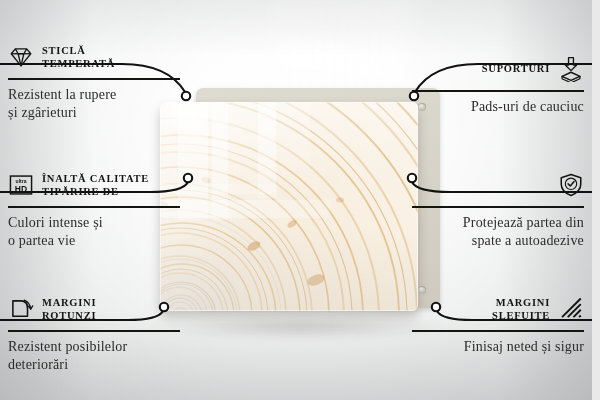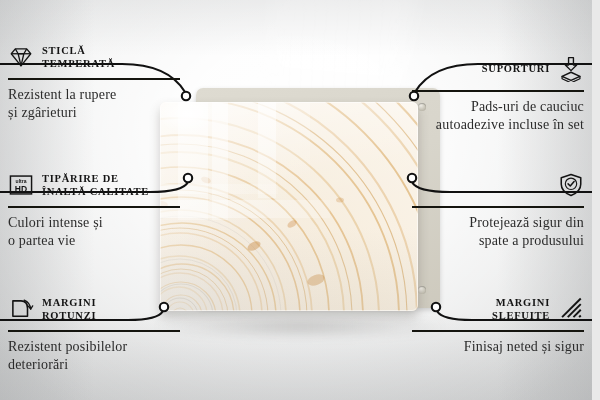--- a/index.html
+++ b/index.html
@@ -208,22 +208,22 @@
   </div>
 
   <div class="feat left" style="top:168px;">
     <div class="feat-head">
       <svg class="ico" viewBox="0 0 32 32">
         <rect x="3" y="5" width="26" height="22" fill="none" stroke="#141414" stroke-width="1.8"></rect>
         <text x="16" y="14" font-family="Liberation Sans, sans-serif" font-size="6.2" font-weight="bold" text-anchor="middle" fill="#141414">ultra</text>
         <text x="16" y="24" font-family="Liberation Sans, sans-serif" font-size="10.5" font-weight="bold" text-anchor="middle" fill="#141414">HD</text>
       </svg>
       <div class="feat-title">
+        <div>ÎNALTĂ CALITATE</div>
         <div>TIPĂRIRE DE</div>
-        <div>ÎNALTĂ CALITATE</div>
       </div>
     </div>
     <div class="rule"></div>
     <div class="feat-sub">
       <div>Culori intense și</div>
       <div>o partea vie</div>
     </div>
   </div>
 
   <div class="feat left" style="top:292px;">
@@ -253,36 +253,35 @@
           <path d="M5 25 V28 L16 33 L27 28 V25" stroke-width="1.5"></path>
         </g>
       </svg>
       <div class="feat-title">
         <div>SUPORTURI</div>
       </div>
     </div>
     <div class="rule"></div>
     <div class="feat-sub">
       <div>Pads-uri de cauciuc</div>
-      <div>autoadezive incluse în set</div>
     </div>
   </div>
 
   <div class="feat right" style="top:168px;">
     <div class="feat-head">
       <svg class="ico" viewBox="0 0 32 32">
         <path d="M16 3 L28 7 V15 Q28 24 16 29 Q4 24 4 15 V7 Z" fill="none" stroke="#141414" stroke-width="1.9" stroke-linejoin="round"></path>
         <circle cx="16" cy="14.5" r="7" fill="none" stroke="#141414" stroke-width="1.4"></circle>
         <path d="M12.4 14.6 L15.1 17.3 L19.8 11.6" fill="none" stroke="#141414" stroke-width="1.8" stroke-linecap="round" stroke-linejoin="round"></path>
       </svg>
     </div>
     <div class="rule"></div>
     <div class="feat-sub">
-      <div>Protejează sigur din</div>
-      <div>spate a produsului</div>
+      <div>Protejează partea din</div>
+      <div>spate a autoadezive</div>
     </div>
   </div>
 
   <div class="feat right" style="top:292px;">
     <div class="feat-head">
       <svg class="ico" viewBox="0 0 32 32">
         <g stroke="#141414" stroke-width="2.4" stroke-linecap="butt">
           <path d="M28 3 L5 26"></path>
           <path d="M28 10 L12 26"></path>
           <path d="M28 17 L19 26"></path>

